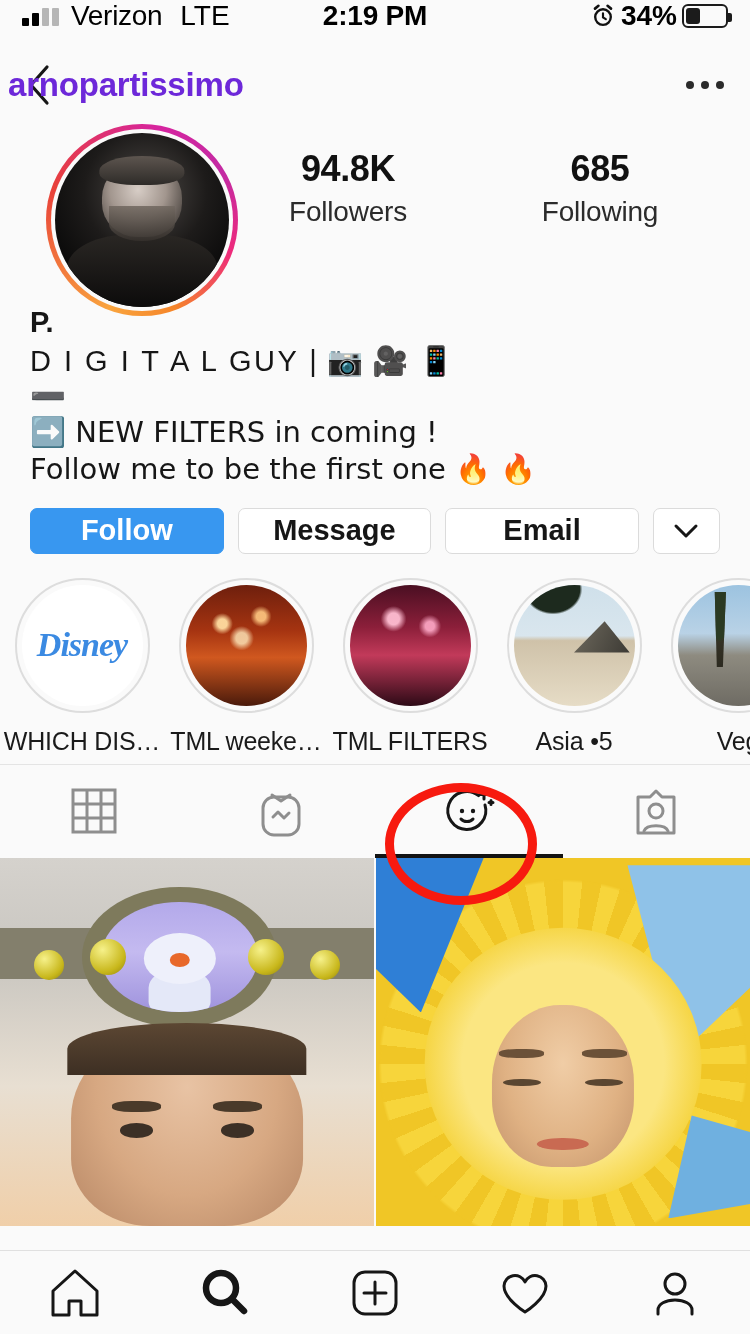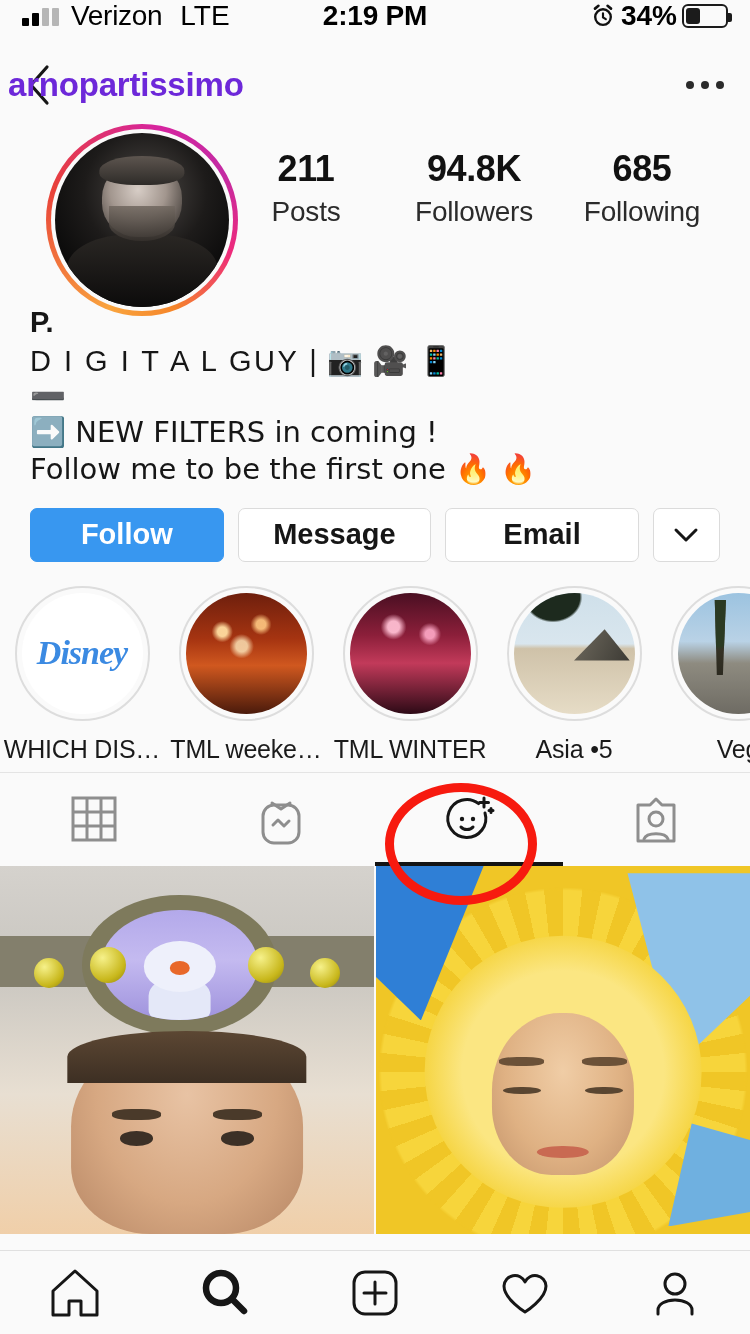--- a/index.html
+++ b/index.html
@@ -94,21 +94,21 @@
   .bio { padding: 10px 30px 0 30px; color: #161616; }
   .bio-name { font-size: 29px; font-weight: 700; line-height: 1.42; }
   .bio-line { font-size: 29px; line-height: 1.28; }
   .bio-spaced { letter-spacing: 2.5px; }
   .bio-dash { font-size: 29px; line-height: 1.15; letter-spacing: 0; }
   .emoji { font-family: "DejaVu Sans", sans-serif; }
 
   
   .actions { display: flex; gap: 14px; padding: 20px 30px 0 30px; align-items: center; }
   .btn {
-    height: 54px; border-radius: 7px; display: flex; align-items: center;
+    height: 46px; border-radius: 7px; display: flex; align-items: center;
     justify-content: center; font-size: 29px; font-weight: 700;
     border: 1px solid #dbdbdb; background: #fff; color: #161616;
   }
   .btn-follow { background: #3897f0; color: #fff; border-color: #3897f0; width: 196px; }
   .btn-message { width: 196px; }
   .btn-email { width: 196px; }
   .btn-caret { width: 68px; }
 
   
   .highlights { display: flex; gap: 0; padding: 24px 0 8px 0; overflow: hidden; }
@@ -304,24 +304,20 @@
             <span class="ap-body"></span>
             <span class="ap-head"></span>
             <span class="ap-hair"></span>
             <span class="ap-beard"></span>
           </div>
         </div>
       </div>
     </div>
     <div class="stats">
       <div class="stat">
-        <div class="stat-num">211</div>
-        <div class="stat-lbl">Posts</div>
-      </div>
-      <div class="stat">
         <div class="stat-num">94.8K</div>
         <div class="stat-lbl">Followers</div>
       </div>
       <div class="stat">
         <div class="stat-num">685</div>
         <div class="stat-lbl">Following</div>
       </div>
     </div>
   </div>
 
@@ -363,21 +359,21 @@
           </div>
       </div>
       <div class="hl-label">TML weeke…</div>
     </div>
     <div class="hl">
       <div class="hl-ring">
         <div class="hl-img">
             <span class="fw2"></span>
           </div>
       </div>
-      <div class="hl-label">TML WINTER</div>
+      <div class="hl-label">TML FILTERS</div>
     </div>
     <div class="hl">
       <div class="hl-ring">
         <div class="hl-img">
             <span class="beach"></span>
           </div>
       </div>
       <div class="hl-label">Asia •5</div>
     </div>
     <div class="hl">

